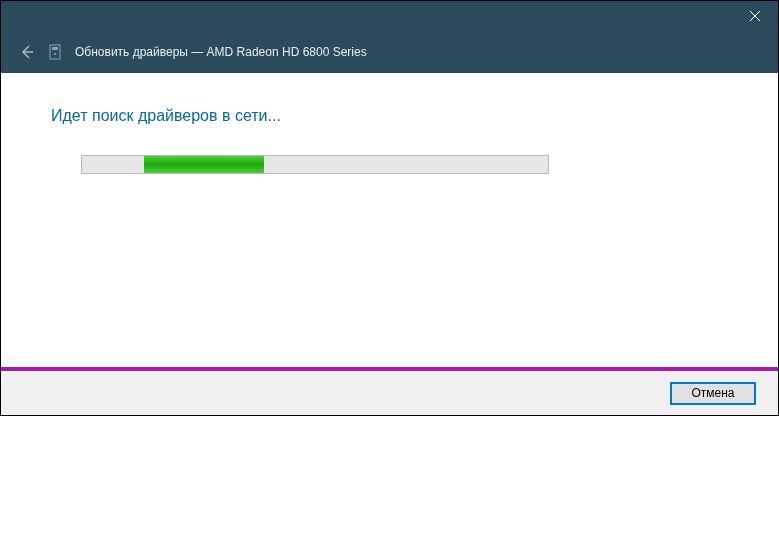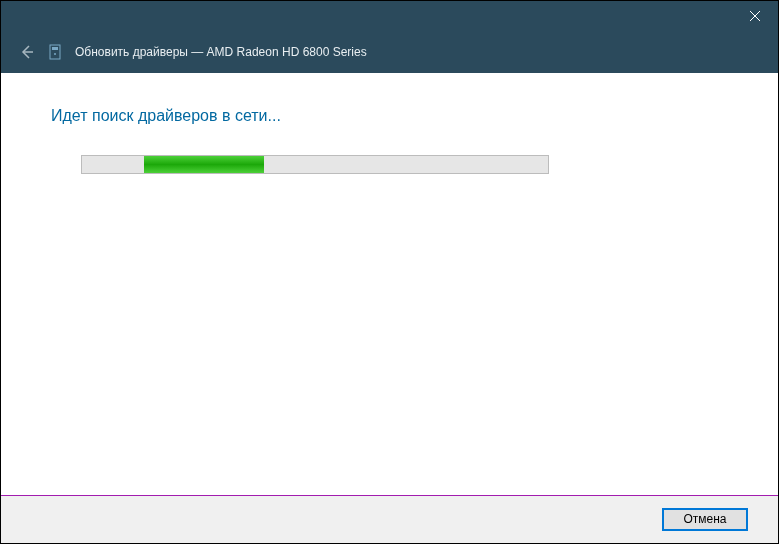--- a/index.html
+++ b/index.html
@@ -9,21 +9,21 @@
     }
     body {
       font-family: "Segoe UI", Tahoma, sans-serif;
       background: #fff;
       width: 779px;
       height: 544px;
       overflow: hidden;
     }
     .window {
       width: 779px;
-      height: 544px;
+      height: 416px;
       border: 1px solid #000;
       display: flex;
       flex-direction: column;
       background: #fff;
     }
     .titlebar {
       height: 30px;
       background: #2b4a5c;
       display: flex;
       justify-content: flex-end;
@@ -96,26 +96,26 @@
     .progress-chunk {
       position: absolute;
       left: 62px;
       top: 0;
       width: 120px;
       height: 100%;
       background: linear-gradient(to bottom, #4cd038 0%, #1ca80a 50%, #4cd038 100%);
     }
     .footer {
       height: 48px;
-      border-top: 1px solid #a21caf;
+      border-top: 4px solid #a21caf;
       background: #f0f0f0;
       display: flex;
       justify-content: flex-end;
       align-items: center;
-      padding-right: 30px;
+      padding-right: 22px;
     }
     .cancel-btn {
       width: 86px;
       height: 23px;
       background: #e1e1e1;
       border: 2px solid #0078d7;
       font-size: 12px;
       font-family: inherit;
       cursor: pointer;
       text-align: center;

